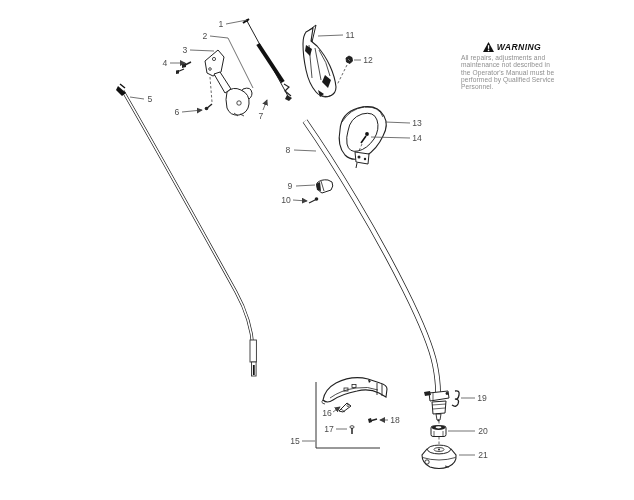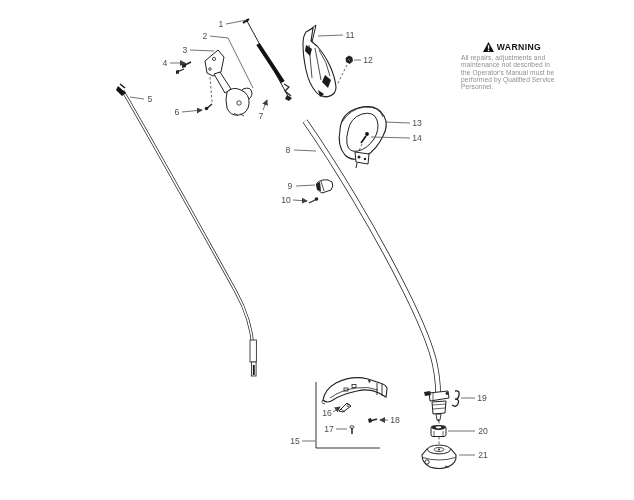--- a/index.html
+++ b/index.html
@@ -12,20 +12,21 @@
     font-family:"Liberation Sans","DejaVu Sans",sans-serif;
     font-size:8.6px;fill:#4d4d4d;
   }
   .warning-box{
     position:absolute;left:461px;top:42px;width:102px;
   }
   .warning-head{
     display:flex;align-items:center;justify-content:center;gap:3px;
     font-weight:bold;font-size:8.6px;color:#111;letter-spacing:.4px;
     margin-bottom:2px;
+    font-style:italic;
   }
   .warning-head svg{position:static;display:block;}
   .warning-body{
     font-size:6.6px;line-height:7.3px;color:#8f8f8f;letter-spacing:.1px;
   }
 </style>
 </head>
 <body>
 
 <div class="stage">

